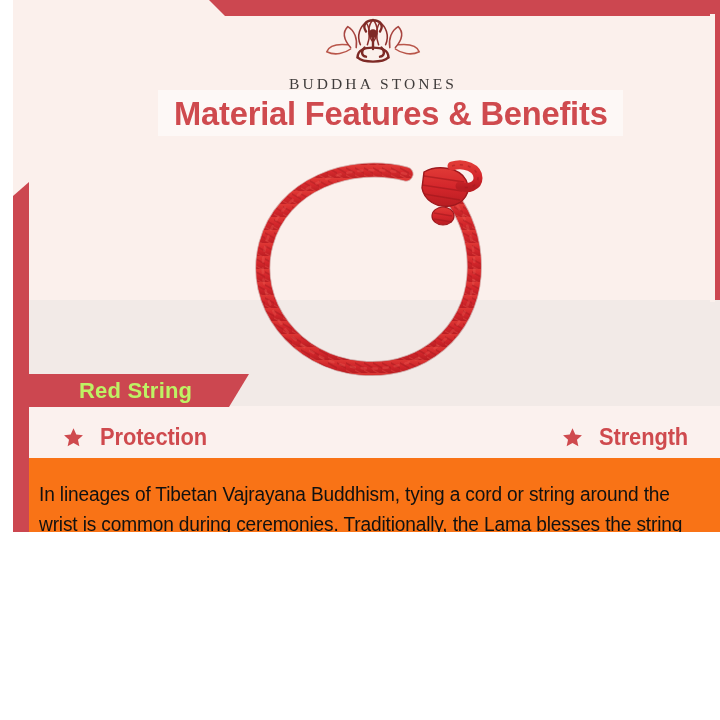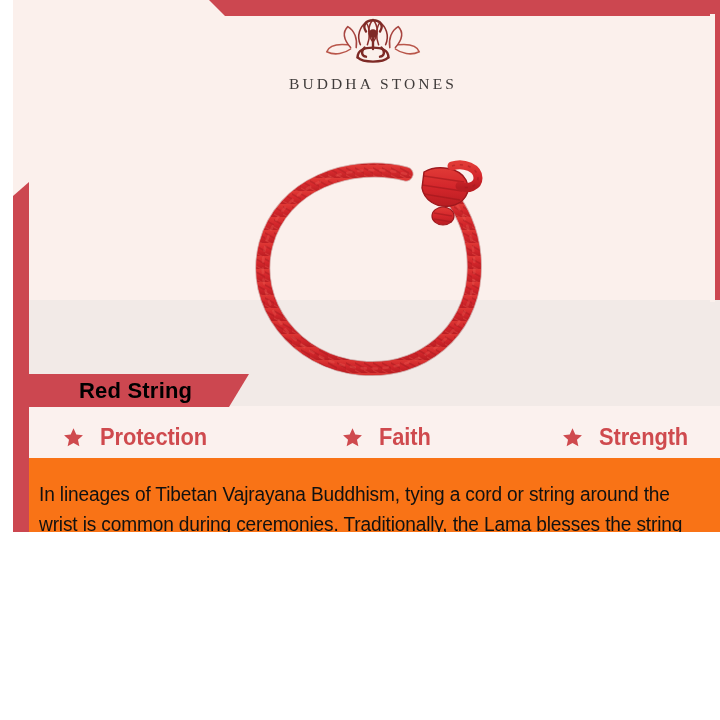--- a/index.html
+++ b/index.html
@@ -137,21 +137,21 @@
     background: #cc4750;
     clip-path: polygon(0 0, 220px 0, 200px 33px, 0 33px);
     display: flex;
     align-items: center;
   }
   .ribbon-text {
     margin-left: 50px;
     font-family: "Liberation Sans Narrow", "Liberation Sans", sans-serif;
     font-size: 22px;
     font-weight: bold;
-    color: #000000;
+    color: #bef264;
     letter-spacing: 0.2px;
     white-space: nowrap;
   }
 
   
   .benefits {
     position: absolute;
     left: 50px; top: 420px;
     width: 630px; height: 34px;
     display: flex;
@@ -248,20 +248,23 @@
           <path d="M58 62 C66 70 94 70 102 62"></path>
 
           <path d="M68 48 C62 54 64 60 70 61"></path>
           <path d="M92 48 C98 54 96 60 90 61"></path>
         </g>
       </svg>
     </span>
     <span class="logo-wordmark">BUDDHA STONES</span>
   </div>
 
+  <div class="title-band">
+    <span class="title-text">Material Features &amp; Benefits</span>
+  </div>
 
   <div class="hero">
     <svg viewBox="0 0 280 230" xmlns="http://www.w3.org/2000/svg" aria-hidden="true">
       <defs>
         <linearGradient id="cordGrad" x1="0" y1="0" x2="0" y2="1">
           <stop offset="0%" stop-color="#e03a36"></stop>
           <stop offset="50%" stop-color="#d4262b"></stop>
           <stop offset="100%" stop-color="#b81d22"></stop>
         </linearGradient>
         <pattern id="braid" width="9" height="13" patternUnits="userSpaceOnUse" patternTransform="rotate(0)">
@@ -319,28 +322,20 @@
     <div class="benefit">
       <span class="benefit-star">
         <svg viewBox="0 0 24 24" xmlns="http://www.w3.org/2000/svg" aria-hidden="true">
           <polygon points="12,1.5 15.2,8.6 22.8,9.4 17.1,14.5 18.7,22 12,18.2 5.3,22 6.9,14.5 1.2,9.4 8.8,8.6" fill="#cf4a4e"></polygon>
         </svg>
       </span>
       <span class="benefit-label">Protection</span>
     </div>
 
 
-    <div class="benefit">
-      <span class="benefit-star">
-        <svg viewBox="0 0 24 24" xmlns="http://www.w3.org/2000/svg" aria-hidden="true">
-          <polygon points="12,1.5 15.2,8.6 22.8,9.4 17.1,14.5 18.7,22 12,18.2 5.3,22 6.9,14.5 1.2,9.4 8.8,8.6" fill="#cf4a4e"></polygon>
-        </svg>
-      </span>
-      <span class="benefit-label">Faith</span>
-    </div>
 
     <div class="benefit">
       <span class="benefit-star">
         <svg viewBox="0 0 24 24" xmlns="http://www.w3.org/2000/svg" aria-hidden="true">
           <polygon points="12,1.5 15.2,8.6 22.8,9.4 17.1,14.5 18.7,22 12,18.2 5.3,22 6.9,14.5 1.2,9.4 8.8,8.6" fill="#cf4a4e"></polygon>
         </svg>
       </span>
       <span class="benefit-label">Strength</span>
     </div>
 

